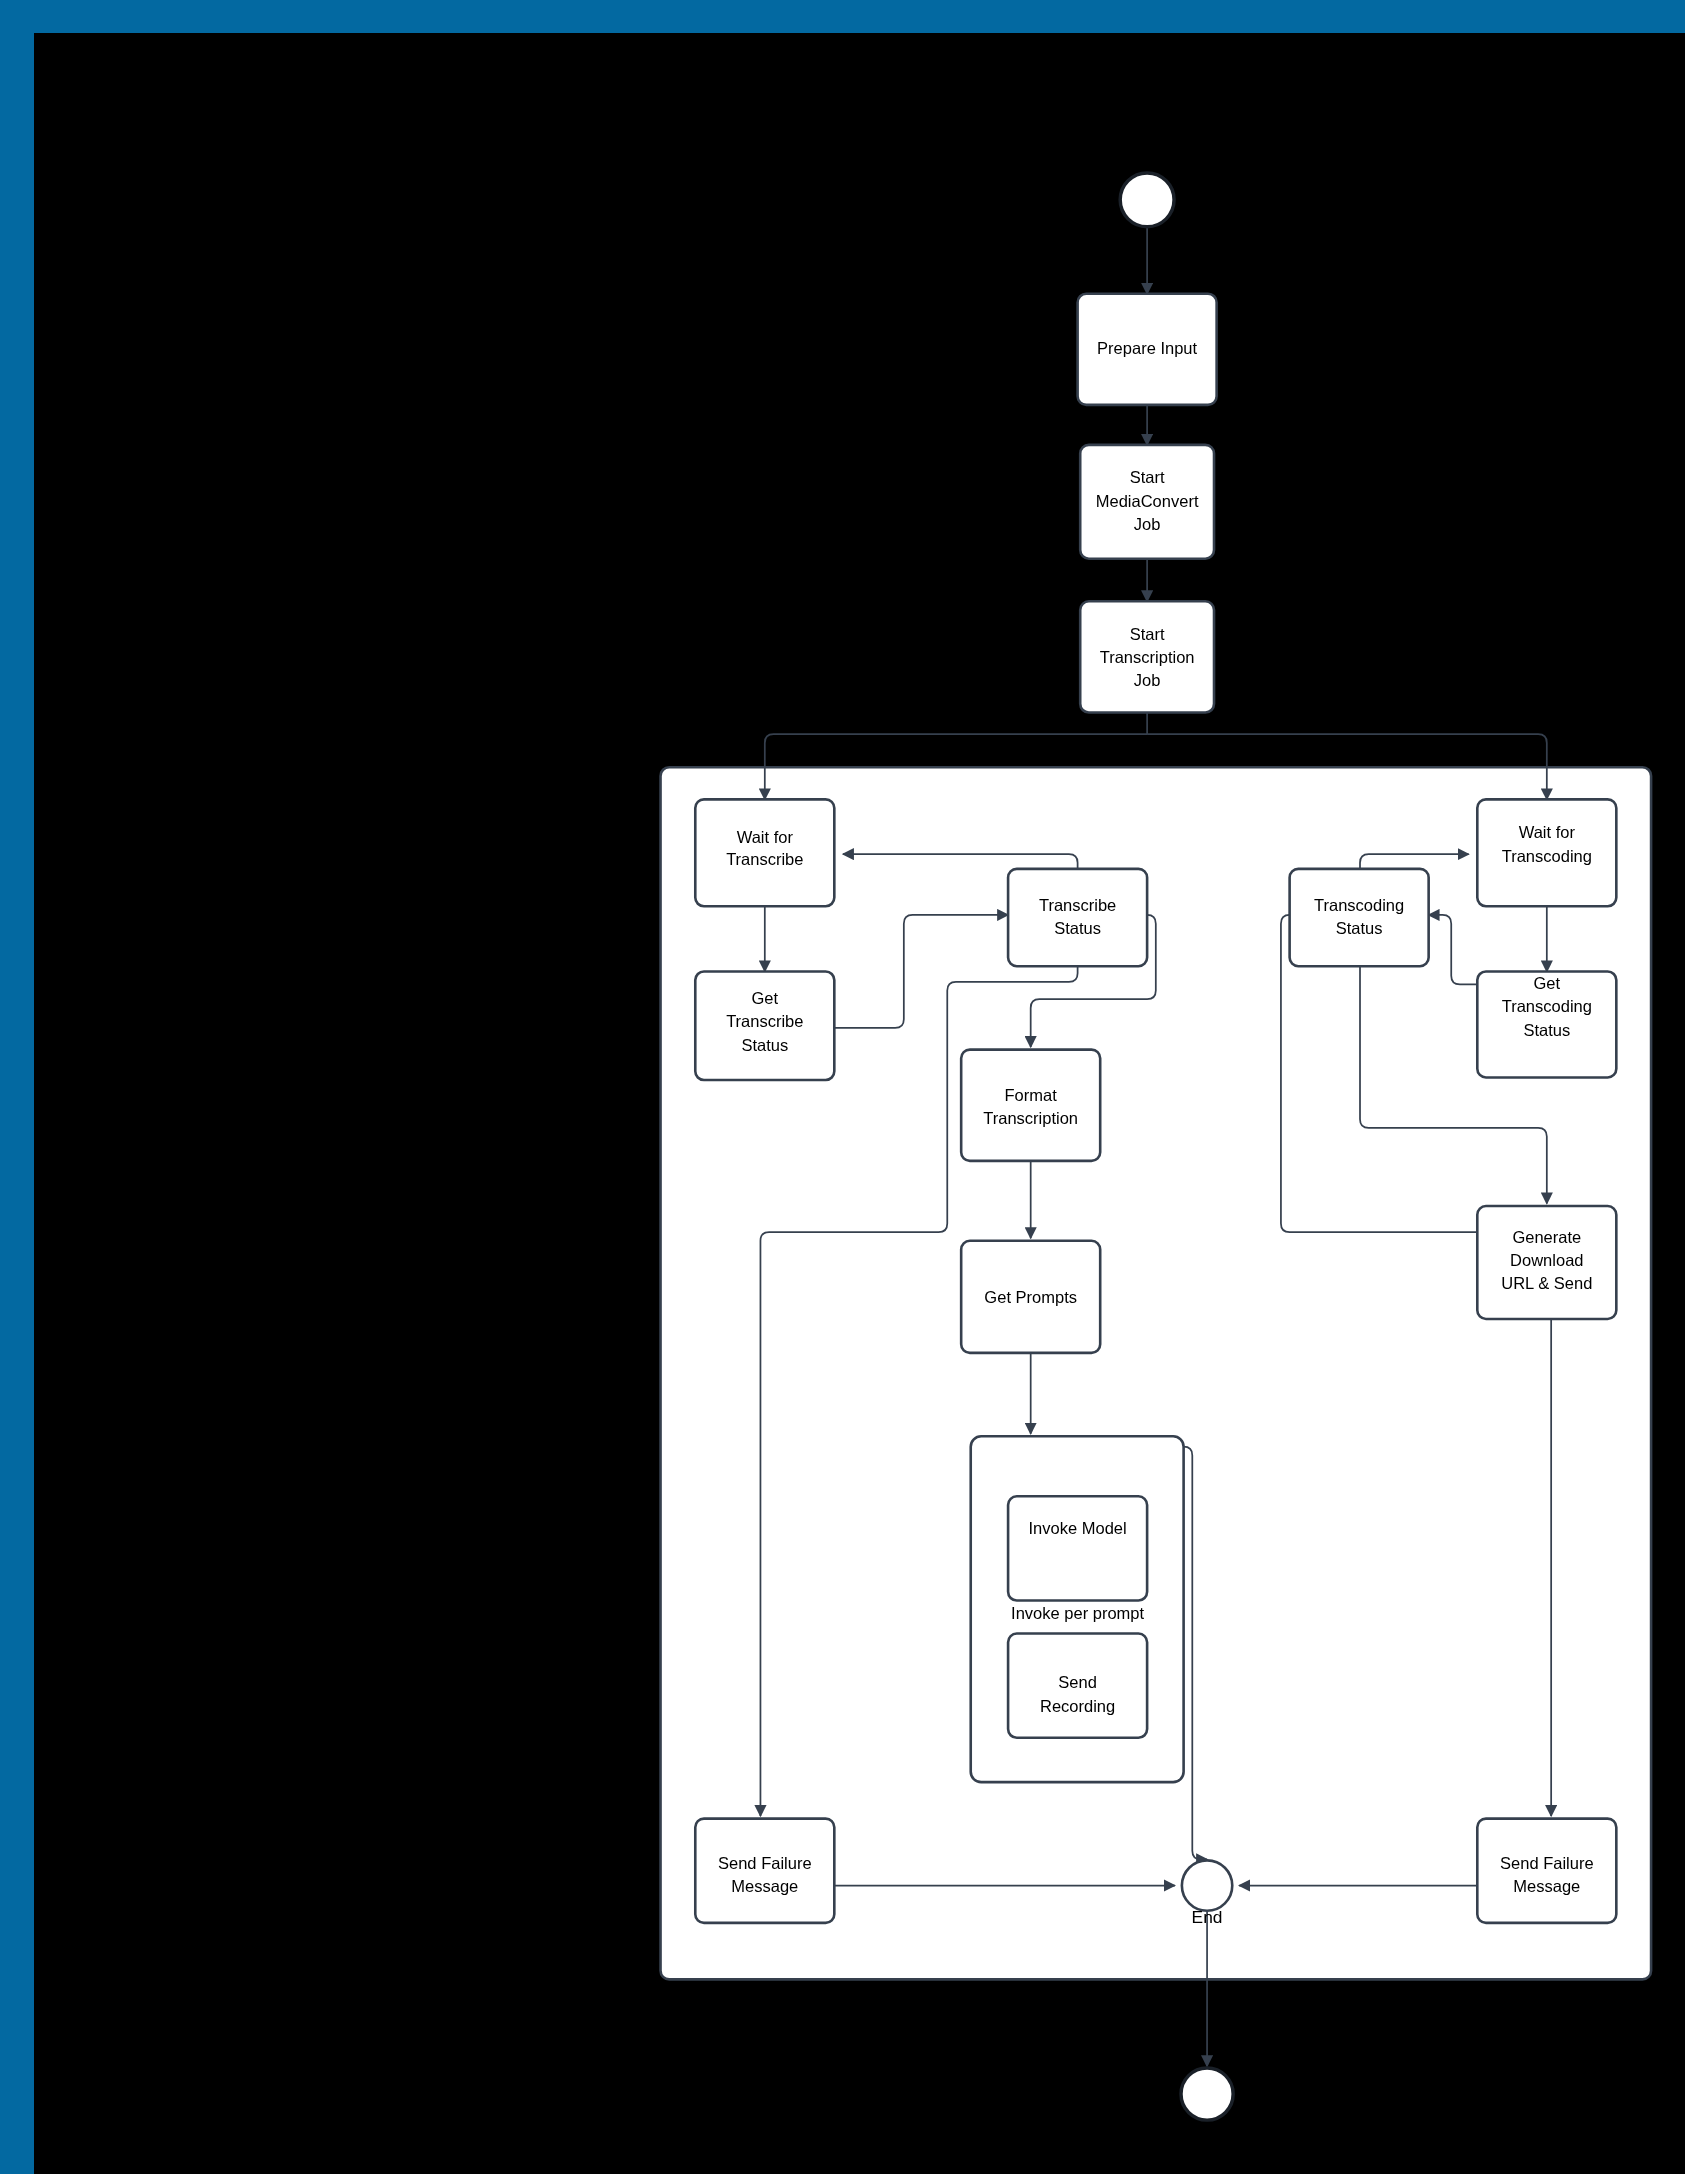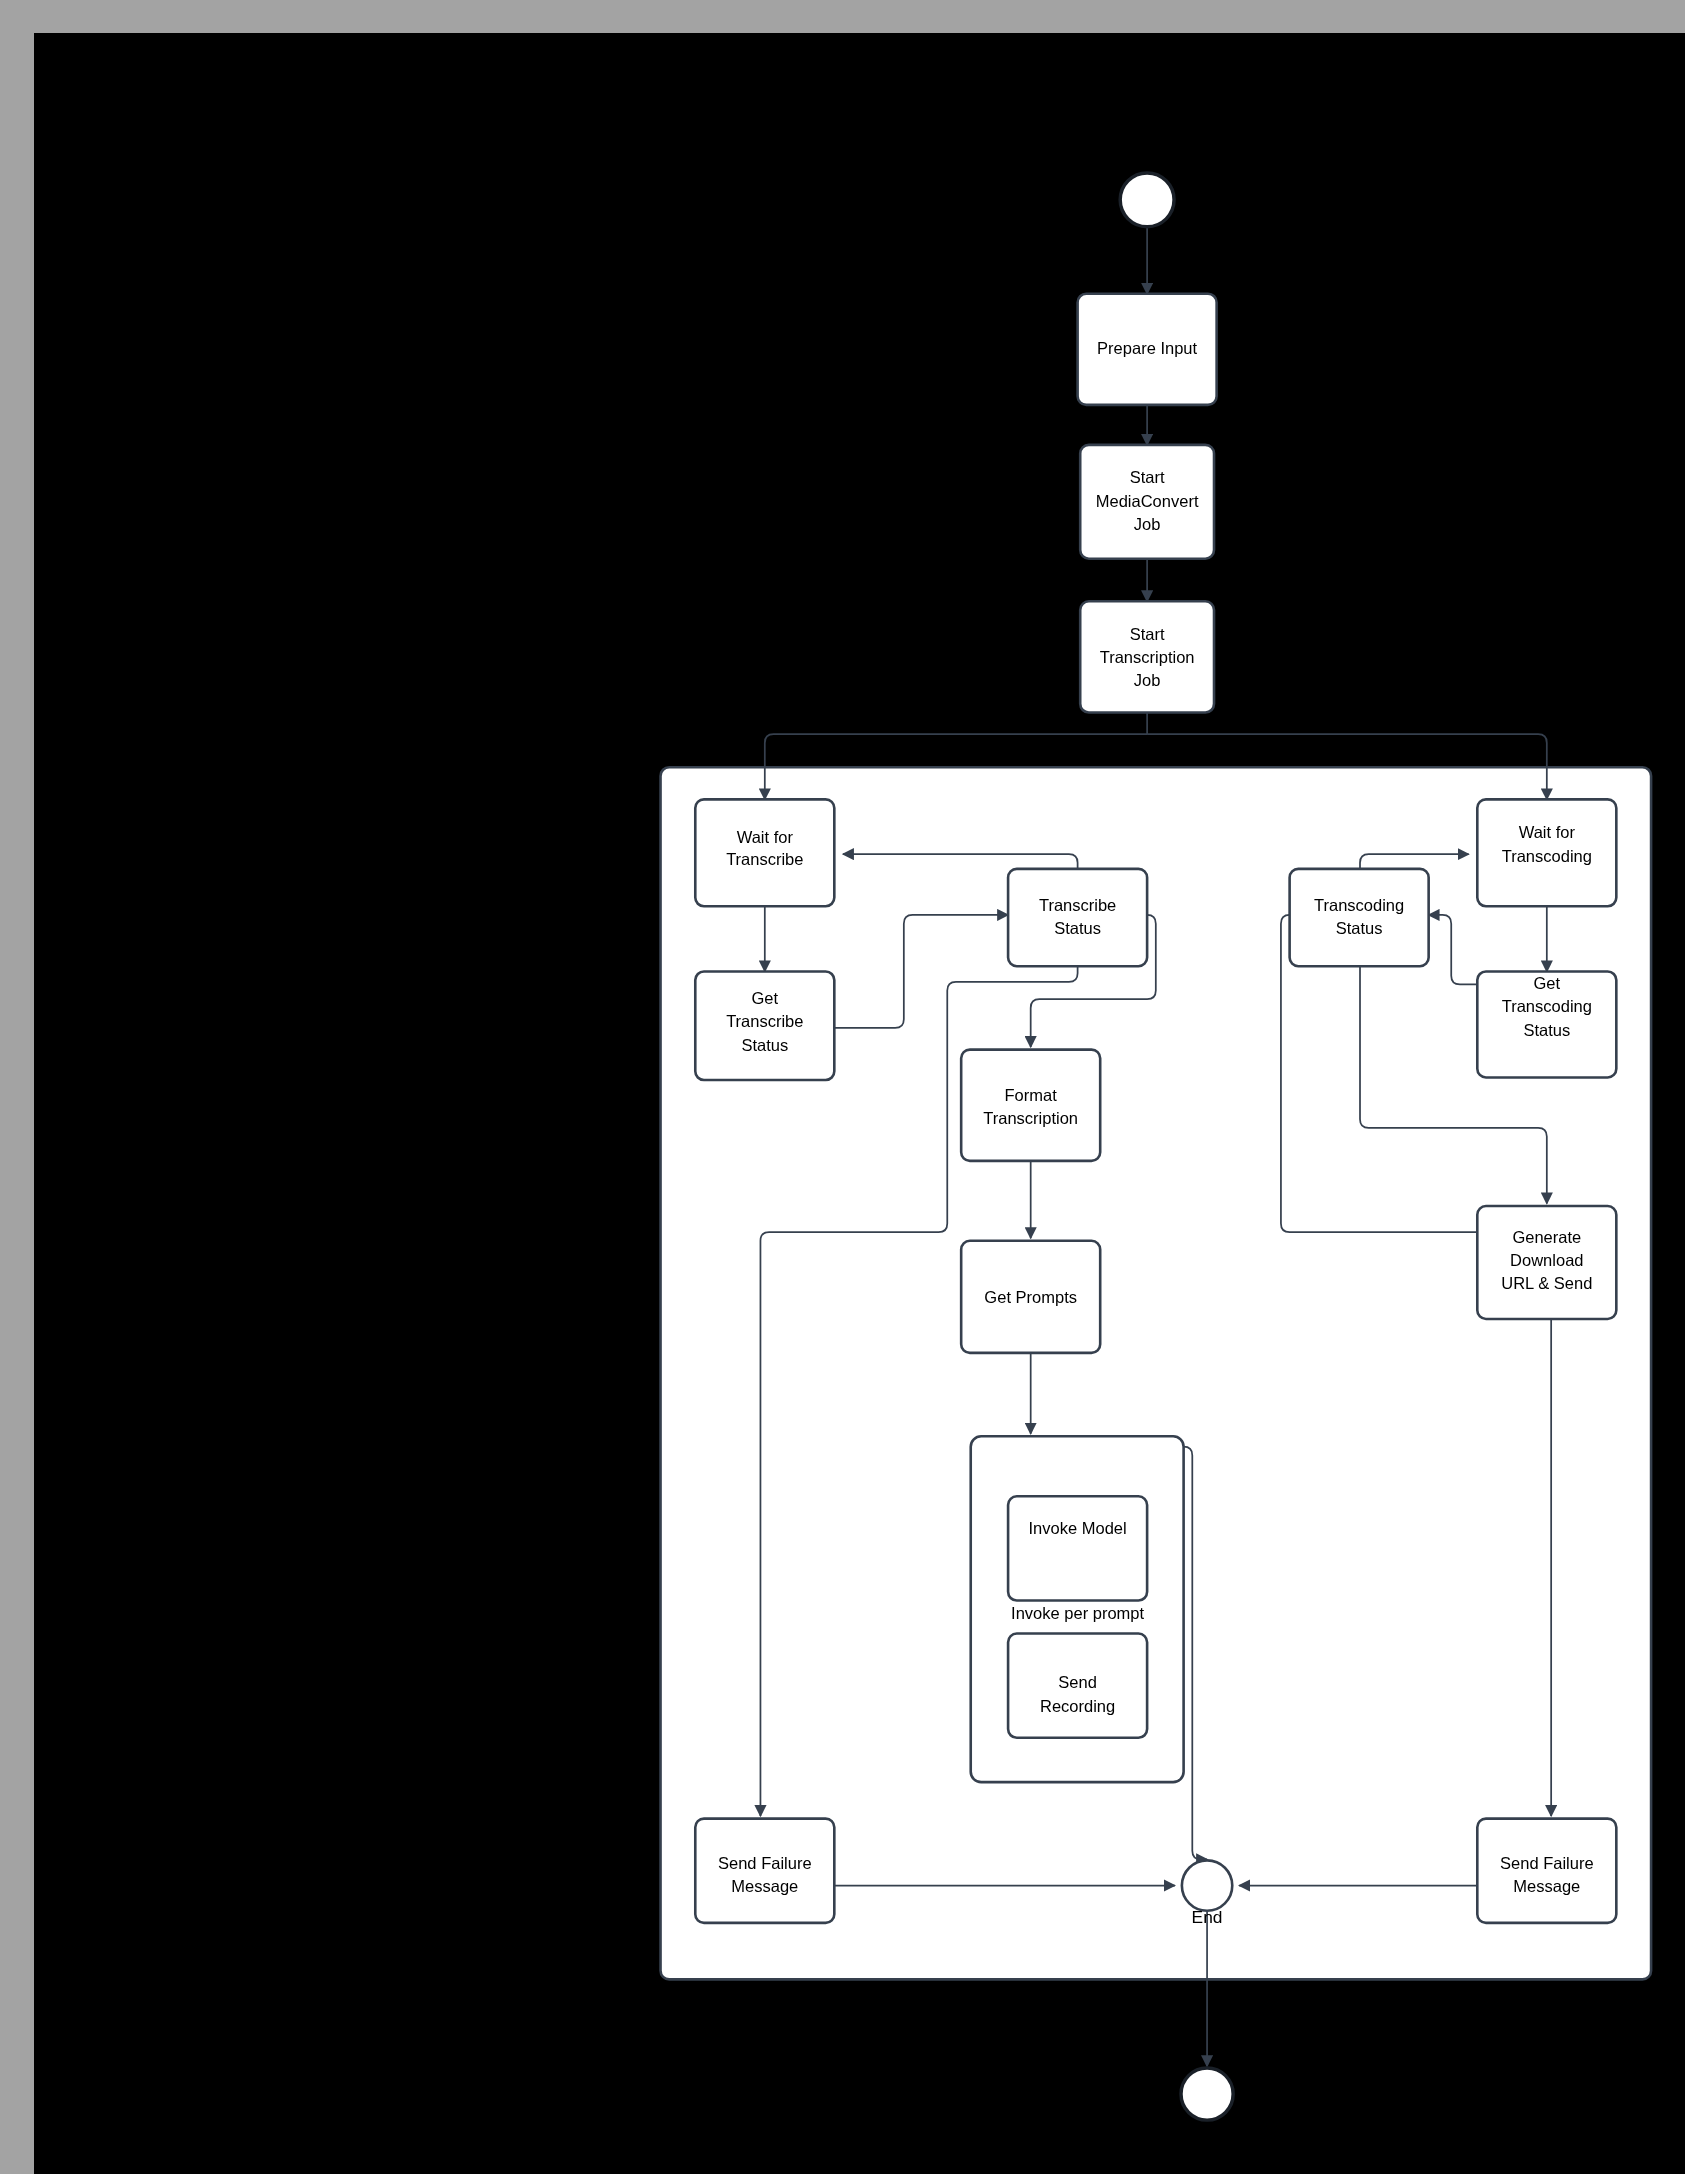--- a/index.html
+++ b/index.html
@@ -4,21 +4,21 @@
 <style>
   html, body {
     margin: 0;
     padding: 0;
     background: #ffffff;
   }
   #page {
     position: relative;
     width: 1686px;
     height: 2174px;
-    background: #a3a3a3;
+    background: #0369a1;
     overflow: hidden;
     font-family: "Liberation Sans", sans-serif;
   }
   #canvas-bg {
     position: absolute;
     left: 34px;
     top: 33px;
     width: 1652px;
     height: 2141px;
     background: #000000;

